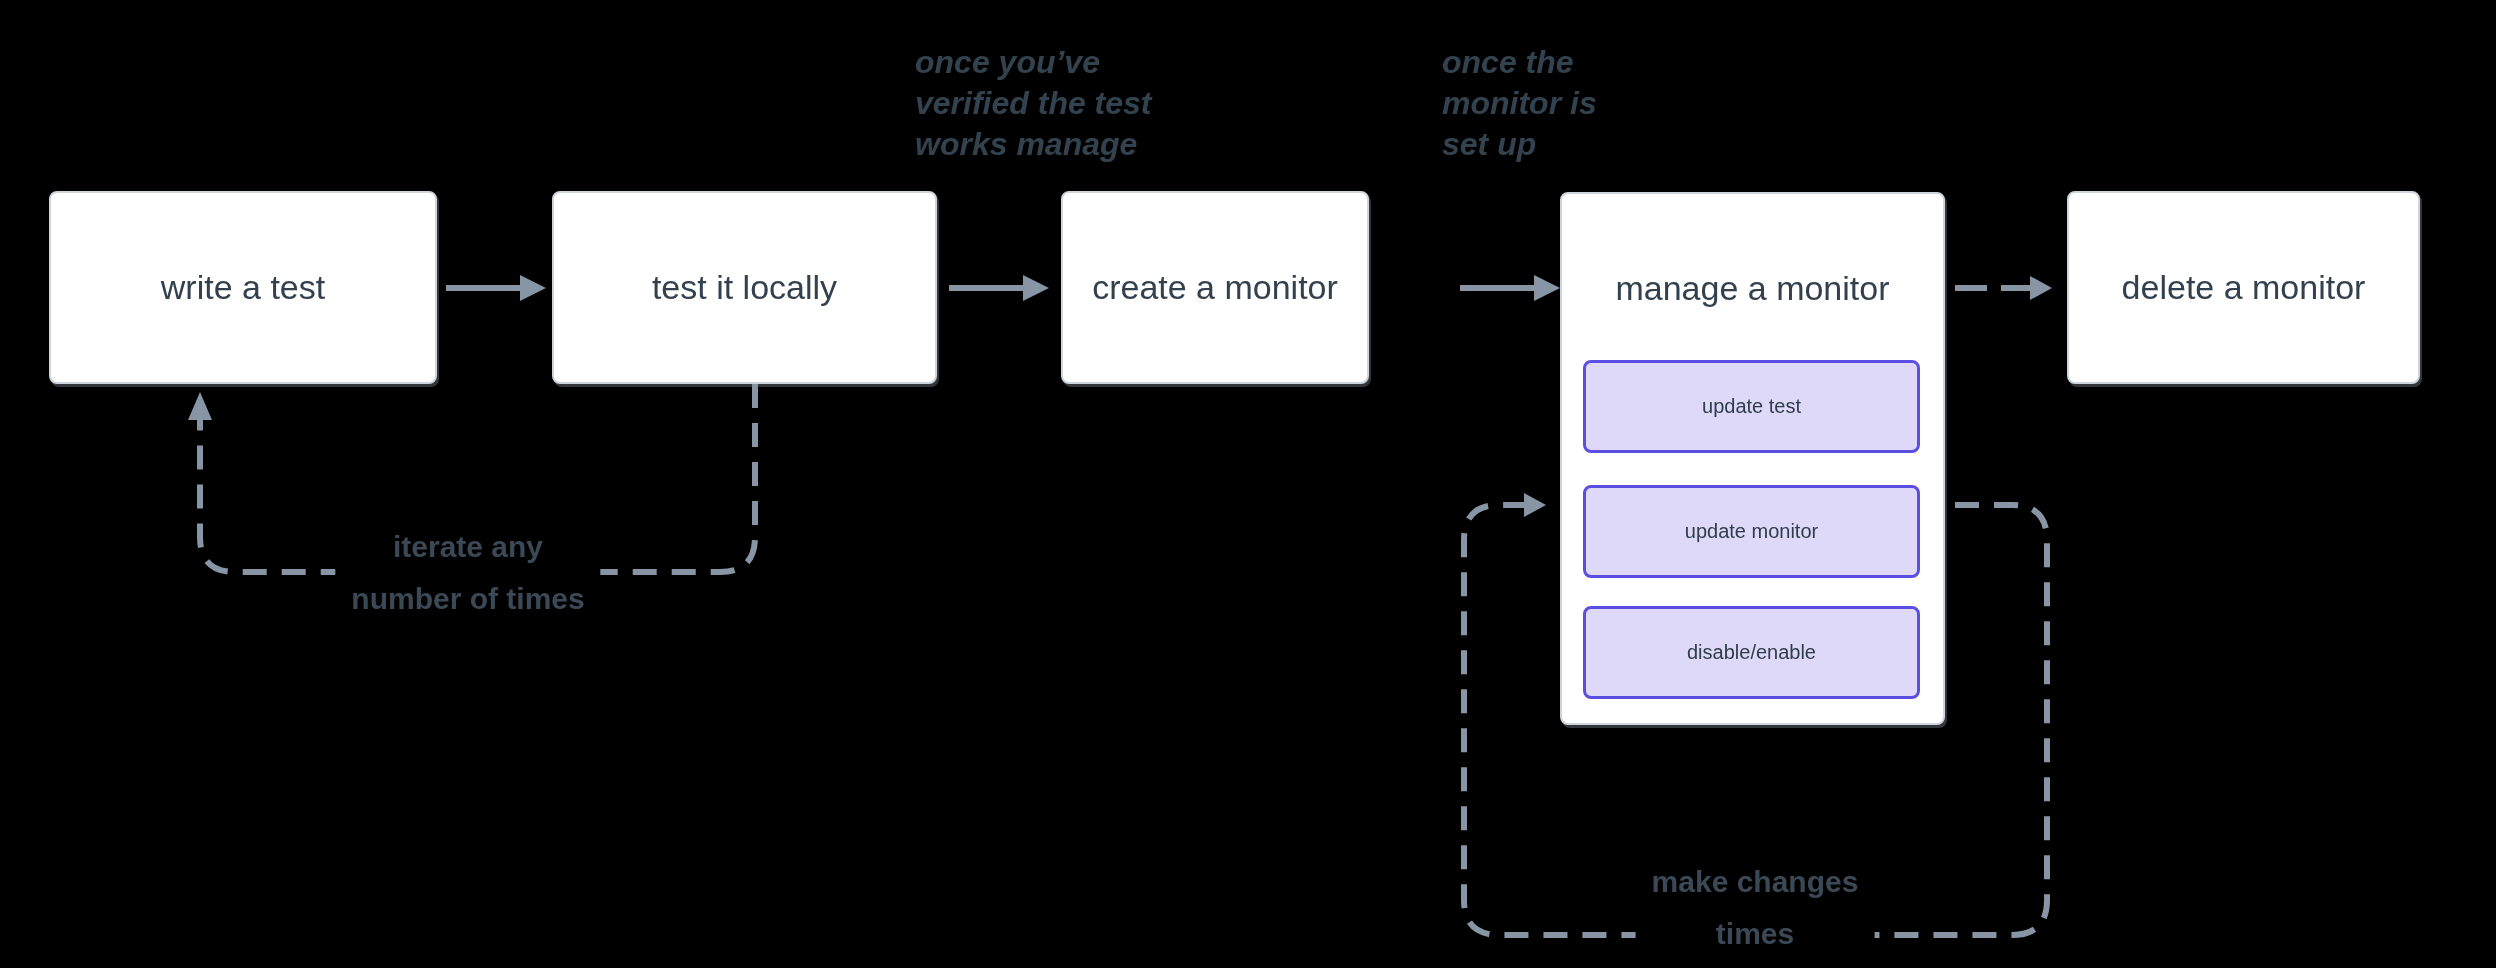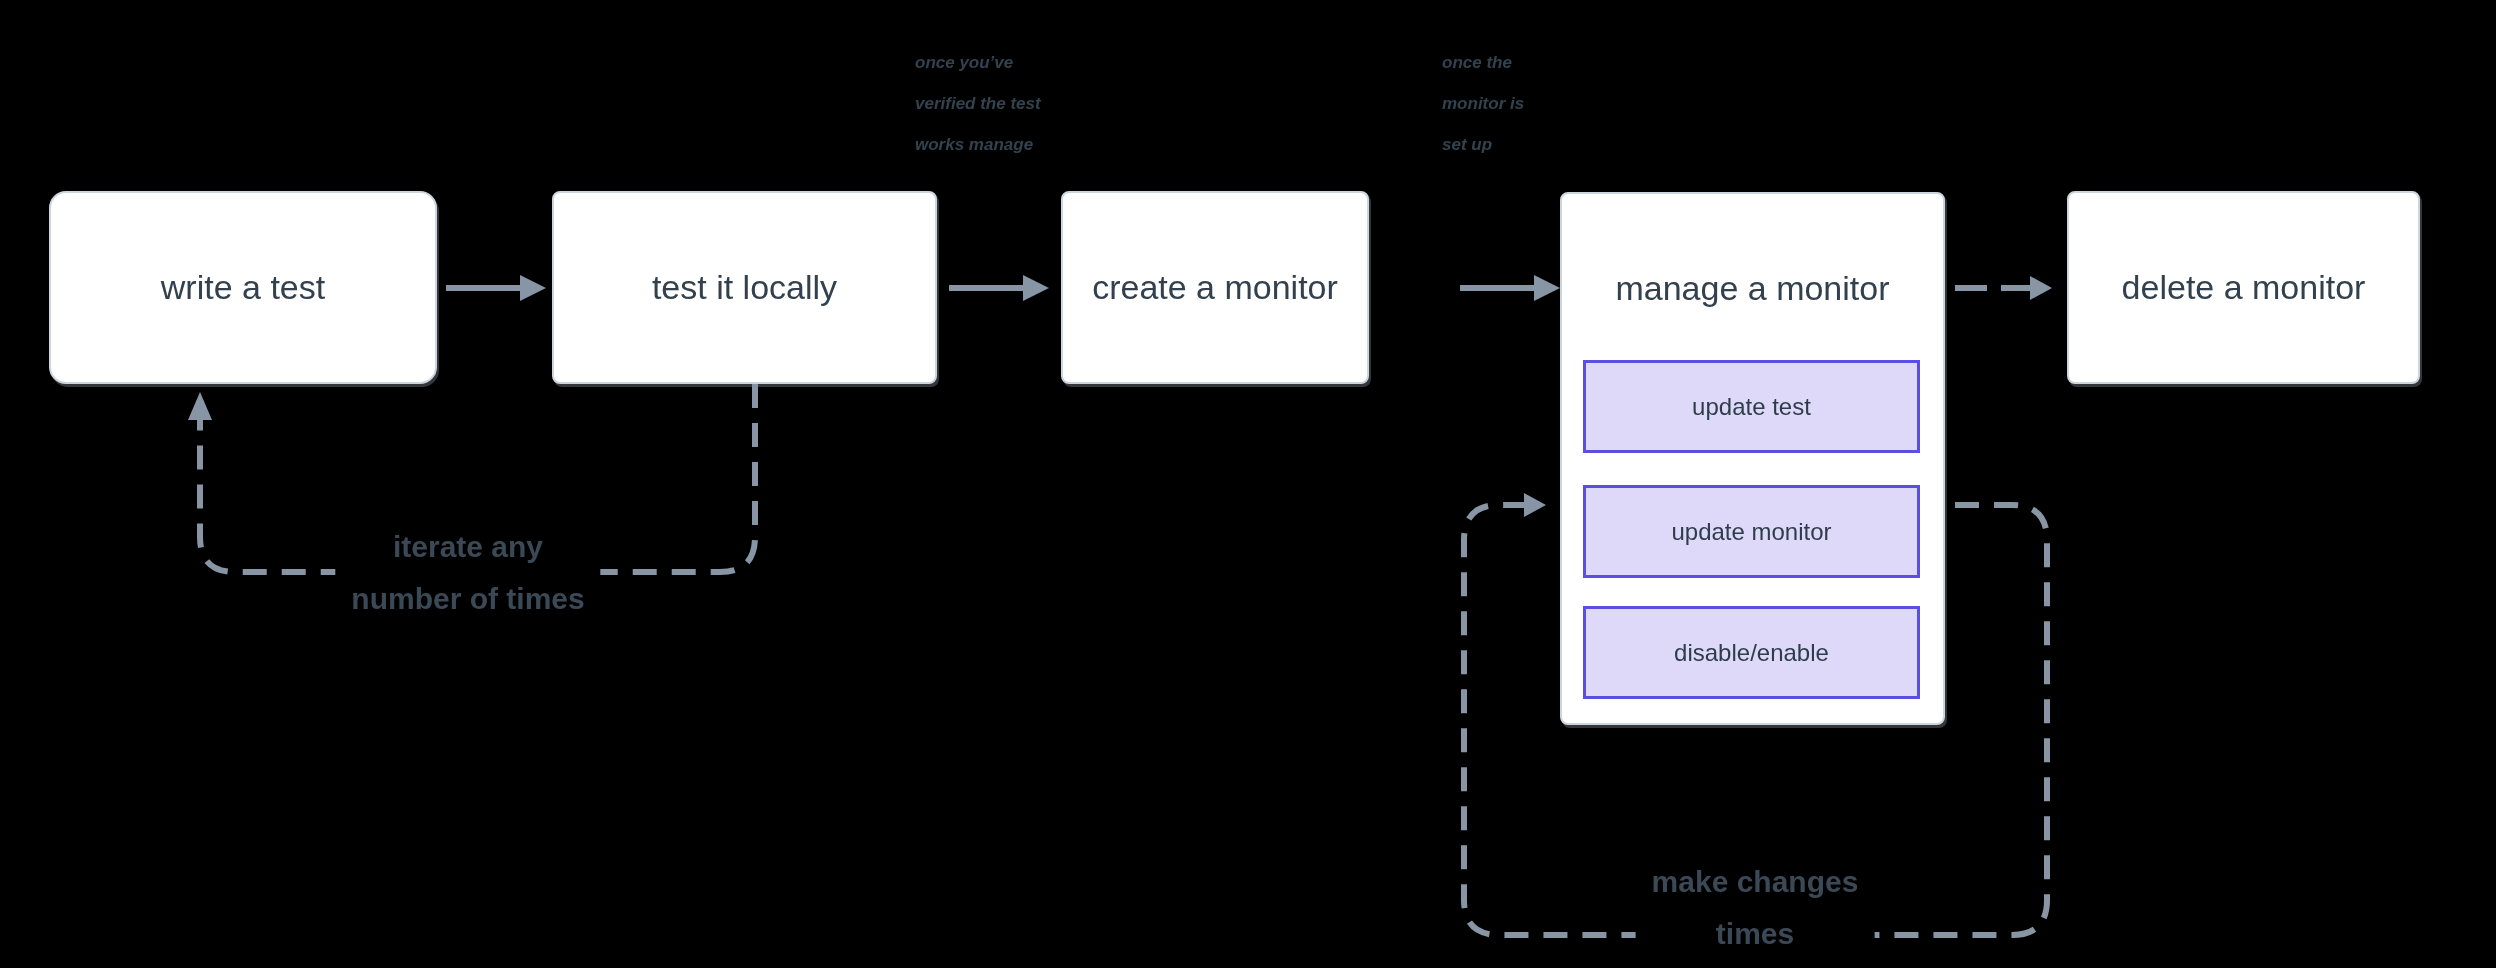--- a/index.html
+++ b/index.html
@@ -19,21 +19,21 @@
     background: var(--node-fill, #fff);
     border: 2px solid var(--node-border, #ccd6de);
     border-radius: 8px;
     display: flex;
     align-items: center;
     justify-content: center;
     font-size: 34px;
     color: var(--node-text, #33414e);
     box-shadow: 2px 3px 0 rgba(145,158,170,0.35);
   }
-  #node-write  { left: 49px;   top: 191px; width: 388px; height: 193px; border-radius: 17px; }
+  #node-write  { left: 49px;   top: 191px; width: 388px; height: 193px; }
   #node-test   { left: 552px;  top: 191px; width: 385px; height: 193px; }
   #node-create { left: 1061px; top: 191px; width: 308px; height: 193px; }
   #node-manage { left: 1560px; top: 192px; width: 385px; height: 533px;
                  display: block; }
   #node-delete { left: 2067px; top: 191px; width: 353px; height: 193px; }
 
   .manage-title {
     height: 188px;
     display: flex;
     align-items: center;
@@ -41,25 +41,25 @@
   }
 
   .action {
     position: absolute;
     box-sizing: border-box;
     left: 21px;
     width: 337px;
     height: 93px;
     background: var(--action-fill, #ded9f9);
     border: 3px solid var(--action-border, #5b4fe3);
-    border-radius: 0;
+    border-radius: 8px;
     display: flex;
     align-items: center;
     justify-content: center;
-    font-size: 24px;
+    font-size: 20px;
     color: var(--action-text, #2f3d4a);
   }
   #action-update-test    { top: 166px; }
   #action-update-monitor { top: 291px; }
   #action-disable-enable { top: 412px; }
 
   .connector { position: absolute; pointer-events: none; color: var(--connector, #8795a4); }
   .connector line { stroke: currentColor; }
   .connector path { stroke: currentColor; fill: none; }
   .connector polygon { fill: currentColor; }
@@ -68,21 +68,21 @@
   #arrow-2 { left: 947px;  top: 268px; }
   #arrow-3 { left: 1458px; top: 268px; }
   #arrow-4 { left: 1950px; top: 268px; }
   #iterate-loop { left: 160px;  top: 376px; }
   #manage-loop  { left: 1450px; top: 485px; }
 
   .ann {
     position: absolute;
     font-style: italic;
     font-weight: 600;
-    font-size: 17px;
+    font-size: 32px;
     line-height: 41px;
     color: var(--annotation-text, #33424f);
   }
   #ann-verified { left: 915px;  top: 42px; }
   #ann-setup    { left: 1442px; top: 42px; }
   .ann span { display: block; }
 
   .loop-label {
     position: absolute;
     transform: translateX(-50%);

